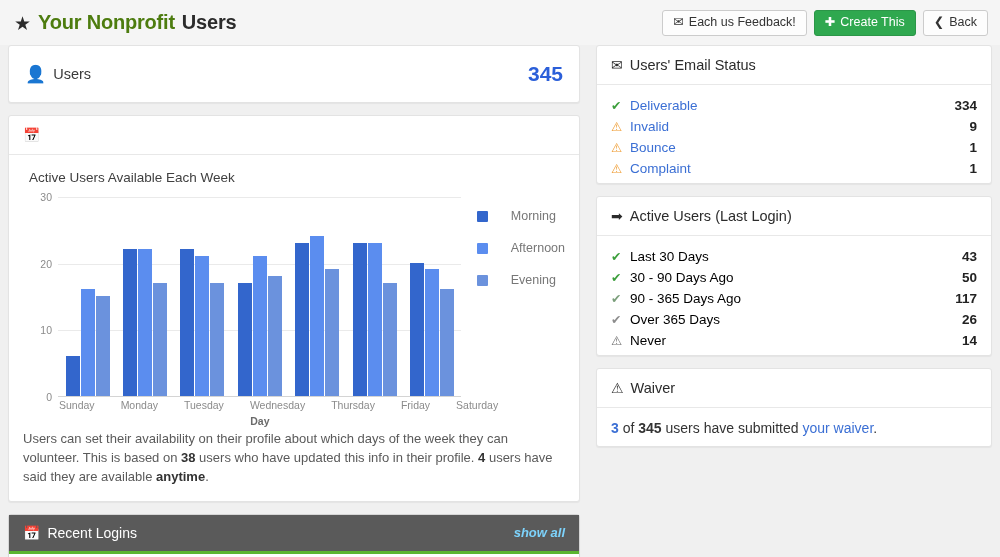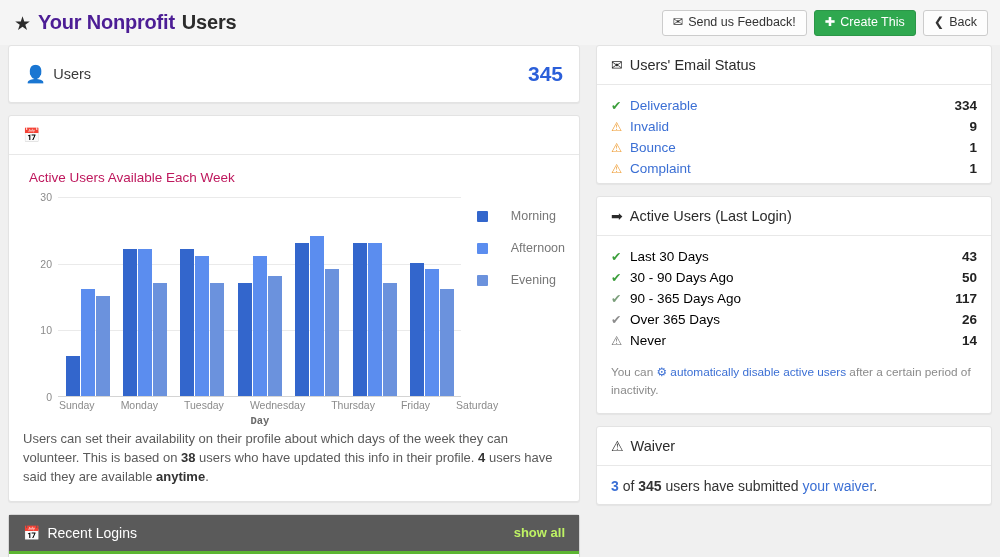--- a/index.html
+++ b/index.html
@@ -16,21 +16,21 @@
   .topbar {
     height: 45px;
     background: #f5f5f5;
     display: flex;
     align-items: center;
     padding: 0 12px 0 14px;
     position: relative;
   }
   .brand { display: flex; align-items: baseline; gap: 7px; }
   .star-icon { font-size: 19px; color: #2b2b2b; position: relative; top: 1px; }
-  .brand-org { font-size: 20px; font-weight: bold; color: #4c1d95; letter-spacing: -.2px; }
+  .brand-org { font-size: 20px; font-weight: bold; color: #4d7c0f; letter-spacing: -.2px; }
   .brand-page { font-size: 20px; font-weight: bold; color: #2b2b2b; letter-spacing: -.2px; }
 
   .topbar-actions { margin-left: auto; display: flex; align-items: center; gap: 7px; }
   .btn {
     display: inline-flex; align-items: center; gap: 5px;
     height: 26px; padding: 0 10px;
     border-radius: 3px; font-size: 12.5px; line-height: 1;
     cursor: pointer; white-space: nowrap;
   }
   .btn-default { background: #fdfdfd; border: 1px solid #ccc; color: #333; }
@@ -57,38 +57,38 @@
   .panel-head .ico { margin-right: 7px; font-size: 14px; display: inline-block; }
 
   
   .users-card { display: flex; align-items: center; padding: 16px 16px; }
   .users-card .label { display: flex; align-items: center; gap: 7px; font-size: 14.5px; color: #3a3a3a; }
   .users-card .person { font-size: 17px; color: #555; line-height: 1; }
   .users-card .count { margin-left: auto; font-size: 21px; font-weight: bold; color: #2b5fd9; }
 
   
   .chart-wrap { padding: 10px 14px 4px; }
-  .chart-title { font-size: 13.5px; color: #be185d; margin: 5px 0 12px 6px; }
+  .chart-title { font-size: 13.5px; color: #404040; margin: 5px 0 12px 6px; }
   .chart-area { position: relative; height: 225px; display: flex; }
   .plot { position: relative; width: 440px; height: 200px; margin-left: 5px; }
   .gridline { position: absolute; left: 30px; right: 0; height: 1px; background: #eaeaea; }
   .baseline { position: absolute; left: 30px; right: 0; height: 1px; background: #d4d4d4; bottom: 0; }
   .ytick {
     position: absolute; left: 0; width: 24px; text-align: right;
     font-size: 10.5px; color: #8b8b8b; transform: translateY(-50%);
   }
   .bars { position: absolute; left: 31px; right: 0; bottom: 1px; top: 0; display: flex; }
   .group { flex: 1; display: flex; align-items: flex-end; justify-content: center; gap: 1px; height: 100%; }
   .bar { width: 14px; }
   .bar.morning   { background: #3366cc; }
   .bar.afternoon { background: #5b8def; }
   .bar.evening   { background: #6b92dd; }
   .xlabels { position: absolute; left: 31px; right: 0; top: 202px; display: flex; gap: 26px; }
   .xlabel { flex: 1; text-align: center; font-size: 10.5px; color: #8b8b8b; }
-  .xaxis-title { position: absolute; left: 31px; right: 0; top: 218px; text-align: center; font-size: 10.5px; font-weight: bold; color: #6a6a6a; font-family: Liberation Mono, monospace; }
+  .xaxis-title { position: absolute; left: 31px; right: 0; top: 218px; text-align: center; font-size: 10.5px; font-weight: bold; color: #6a6a6a; }
 
   .legend { padding-top: 12px; padding-left: 16px; }
   .legend-item { display: flex; align-items: center; gap: 23px; margin-bottom: 18px; }
   .swatch { width: 11px; height: 11px; border-radius: 1px; }
   .legend-label { font-size: 12.5px; color: #777; }
 
   .chart-note {
     padding: 4px 14px 14px; font-size: 13px; color: #5a5a5a; line-height: 1.45;
   }
   .chart-note b { color: #333; }
@@ -96,21 +96,21 @@
   
   .panel-dark { border: 1px solid #d6d6d6; }
   .logins-head {
     background: #5a5a5a; color: #fff;
     padding: 10px 14px;
     display: flex; align-items: center;
     font-size: 14px;
     border-bottom: 3px solid #5cb531;
   }
   .logins-head .ico { margin-right: 7px; }
-  .show-all { margin-left: auto; font-weight: bold; color: #bef264; text-decoration: none; font-size: 13px; cursor: pointer; }
+  .show-all { margin-left: auto; font-weight: bold; color: #7dd3fc; text-decoration: none; font-size: 13px; cursor: pointer; font-style: italic; }
   .login-row { padding: 12px 14px; font-size: 13px; color: #777; }
 
   
   .stat-list { padding: 10px 14px 4px; }
   .stat-row { display: flex; align-items: center; padding: 3px 0; font-size: 13.5px; }
   .stat-row .ico { width: 16px; font-size: 12.5px; display: inline-block; }
   .stat-row .name { margin-left: 3px; }
   .stat-row .val { margin-left: auto; font-weight: bold; color: #222; }
   .link { color: #3b6fd4; text-decoration: none; cursor: pointer; }
   .muted-name { color: #000000; }
@@ -135,21 +135,21 @@
 
 <div class="topbar">
   <div class="brand">
     <span class="star-icon">★</span>
     <span class="brand-org">Your Nonprofit</span>
     <span class="brand-page">Users</span>
   </div>
   <div class="topbar-actions">
     <div class="btn btn-default">
       <span>✉</span>
-      <span>Send us Feedback!</span>
+      <span>Each us Feedback!</span>
     </div>
     <div class="btn btn-success">
       <span>✚</span>
       <span>Create This</span>
     </div>
     <div class="btn btn-default">
       <span>❮</span>
       <span>Back</span>
     </div>
   </div>
@@ -325,23 +325,20 @@
             <span class="ico ok-gray">✔</span>
             <span class="name muted-name">Over 365 Days</span>
             <span class="val">26</span>
           </div>
           <div class="stat-row">
             <span class="ico warn-dark">⚠</span>
             <span class="name muted-name">Never</span>
             <span class="val">14</span>
           </div>
         </div>
-      <div class="note">
-        <span>You can </span><span class="gear">⚙</span> <span class="link">automatically disable active users</span><span> after a certain period of inactivity.</span>
-      </div>
     </div>
 
     <div class="panel">
       <div class="panel-head">
         <span class="ico">⚠</span>
         <span>Waiver</span>
       </div>
       <div class="waiver-body">
         <div class="waiver-line">
           <span class="n-blue">3</span>

